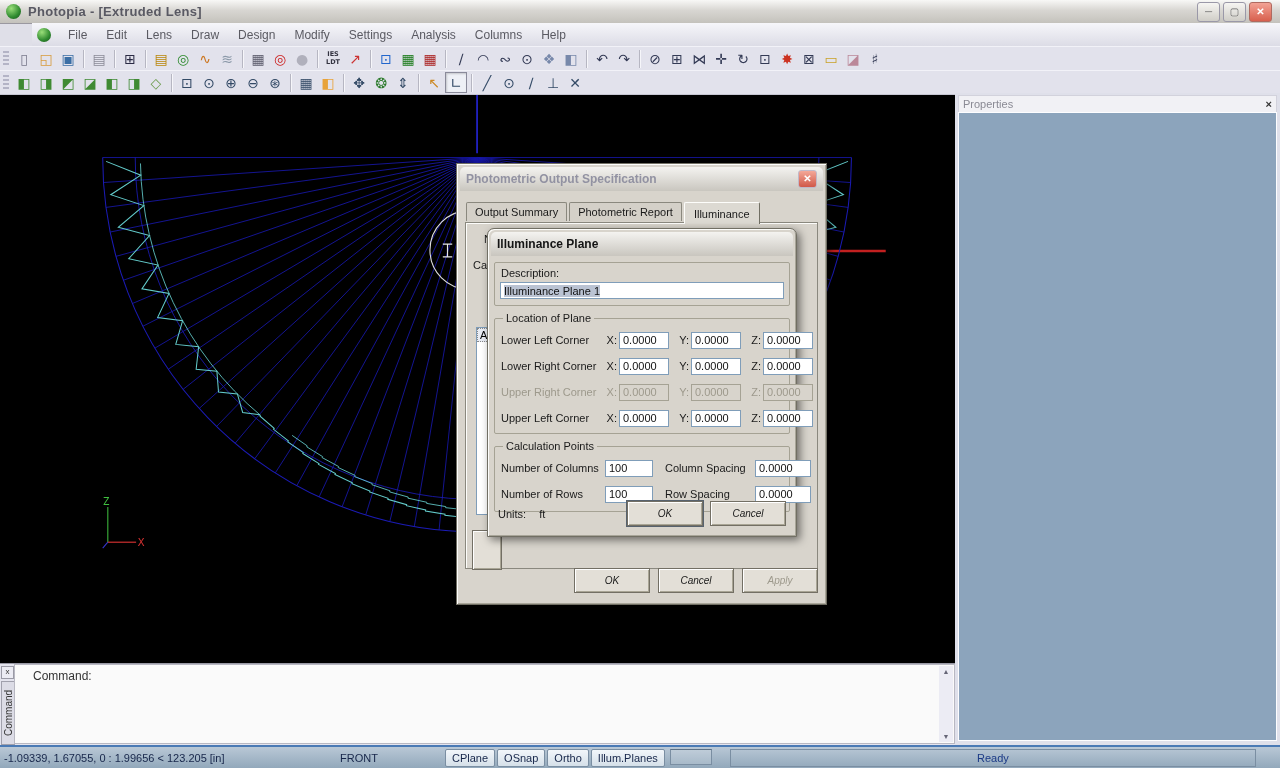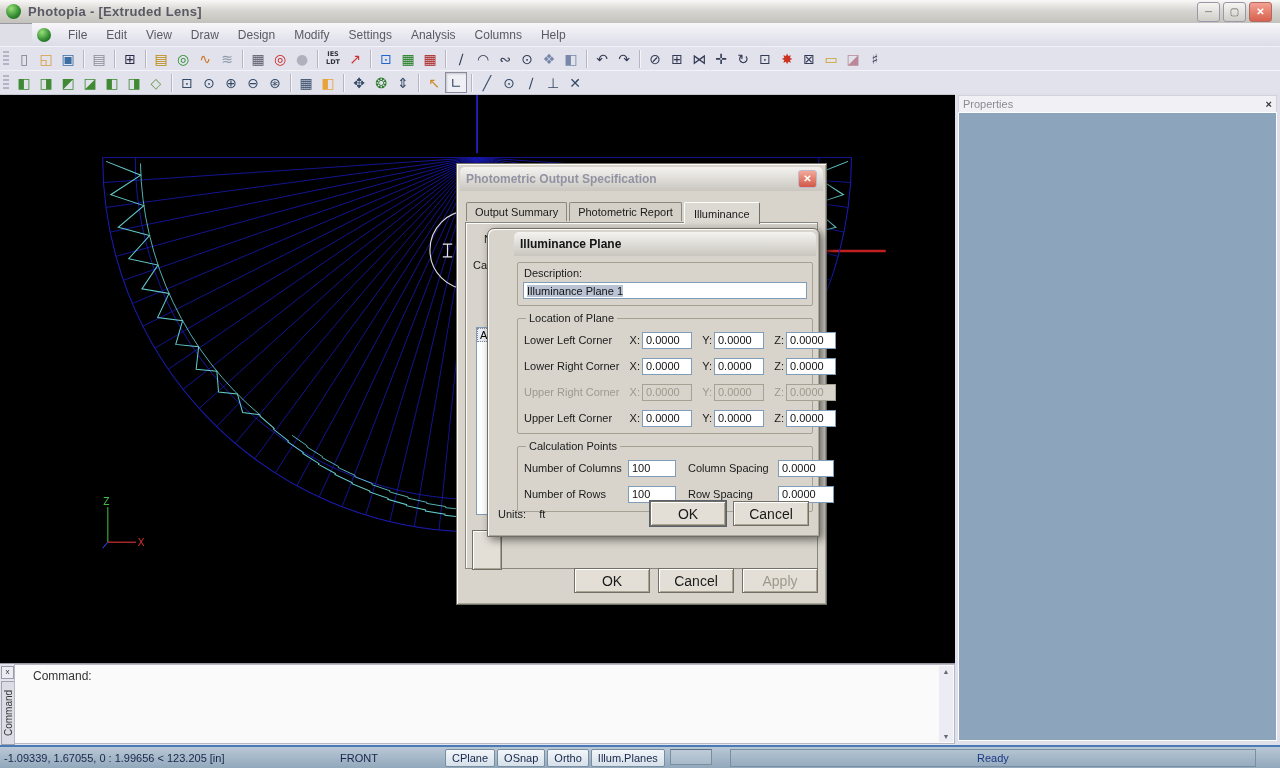--- a/index.html
+++ b/index.html
@@ -44,31 +44,31 @@
 
   
   .props-area{position:absolute;left:955px;top:93px;width:325px;height:652px;background:#dfe0ea;}
   .props-title{position:absolute;left:3px;top:2px;right:3px;height:16px;background:#f1f1f5;
     border:1px solid #d2d2dc;display:flex;align-items:center;font-size:11px;color:#8a8a94;padding:0 4px;}
   .props-close{margin-left:auto;color:#333;font-size:11px;font-weight:bold;line-height:1;}
   .props-body{position:absolute;left:3px;top:19px;right:3px;bottom:4px;background:#8ca4bc;border:1px solid #fdfdff;}
 
   
   .btn{border:1px solid #736f64;box-shadow:inset 1px 1px 0 #ffffff,inset -1px -1px 0 #a9a595;
-    background:#e3dfd7;font-size:14px;color:#1a1a1a;display:flex;align-items:center;justify-content:center;
-    font-family:"Liberation Sans",sans-serif;}
+    background:#e3dfd7;font-size:10px;color:#1a1a1a;display:flex;align-items:center;justify-content:center;
+    font-family:"Liberation Sans",sans-serif;font-style:italic;}
   .btn.disabled{color:#9d998c;}
   .btn.default{outline:1px solid #57626e;}
   .field{background:#fff;border:1px solid #7f9db9;font-size:11px;color:#111;display:flex;align-items:center;padding:0 3px;}
 
   
   .dlg{position:absolute;background:#d8d4cc;border:1px solid #716f64;
     box-shadow:inset 1px 1px 0 #fdfdfb,inset -1px -1px 0 #a8a599,3px 3px 8px rgba(0,0,0,.5);}
   .dlg-outer{left:456px;top:163px;width:369px;height:440px;z-index:10;}
-  .dlg-inner{left:487px;top:228px;width:308px;height:307px;z-index:20;border-radius:7px 7px 0 0;padding-left:23px;}
+  .dlg-inner{left:487px;top:228px;width:308px;height:307px;z-index:20;border-radius:7px 7px 0 0;}
   .dlg-title{height:24px;margin:3px 3px 0 3px;border-radius:5px 5px 0 0;
     background:linear-gradient(#f4f3f0,#c9c6bf);display:flex;align-items:center;padding:0 6px;
     font-weight:bold;font-size:12px;gap:40px;}
   .dlg-outer .dlg-title{color:#9292a2;}
   .dlg-inner .dlg-title{color:#141414;}
   .dlg-close{margin-left:auto;width:17px;height:16px;border-radius:3px;border:1px solid #c0b8c8;
     background:linear-gradient(#f4a898,#d05848);color:#fff;font-size:10px;font-weight:bold;
     display:flex;align-items:center;justify-content:center;line-height:1;}
   .tabs{position:absolute;left:9px;top:38px;display:flex;align-items:flex-start;font-size:11px;height:20px;}
   .tab{padding:3px 8px 3px;background:#d4d0c8;border:1px solid #8a887e;border-bottom:none;
@@ -150,21 +150,21 @@
       <div class="wbtn">▢</div>
       <div class="wbtn close">✕</div>
     </div>
   </div>
 
   <div class="menubar">
     <span class="appicon"></span>
     <span id="menu-items" style="display:flex">
         <span class="menu-item">File</span>
         <span class="menu-item">Edit</span>
-        <span class="menu-item">View</span>
+        <span class="menu-item">Lens</span>
         <span class="menu-item">Draw</span>
         <span class="menu-item">Design</span>
         <span class="menu-item">Modify</span>
         <span class="menu-item">Settings</span>
         <span class="menu-item">Analysis</span>
         <span class="menu-item">Columns</span>
         <span class="menu-item">Help</span>
       </span>
   </div>
 

